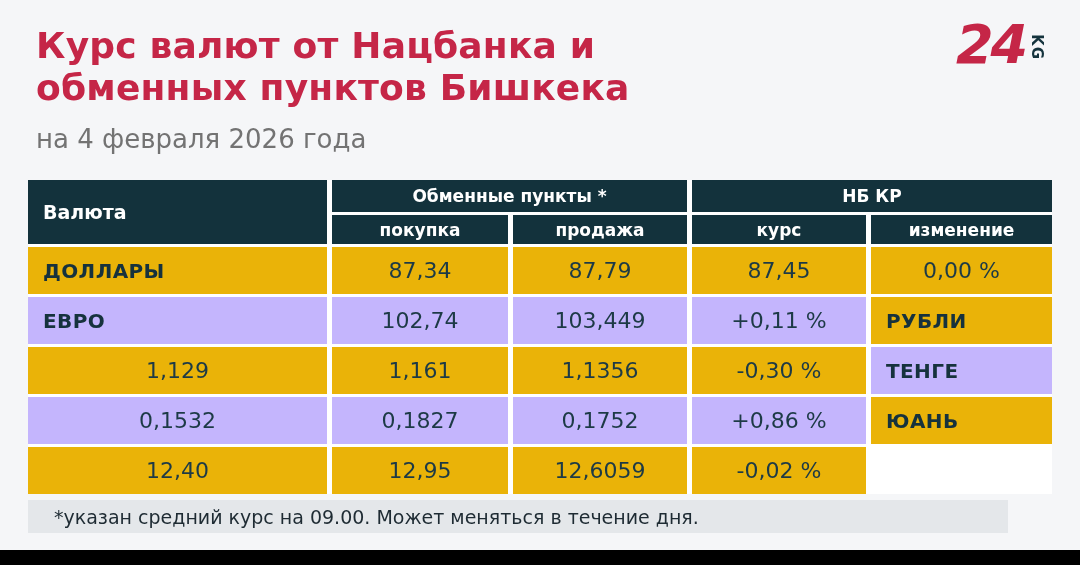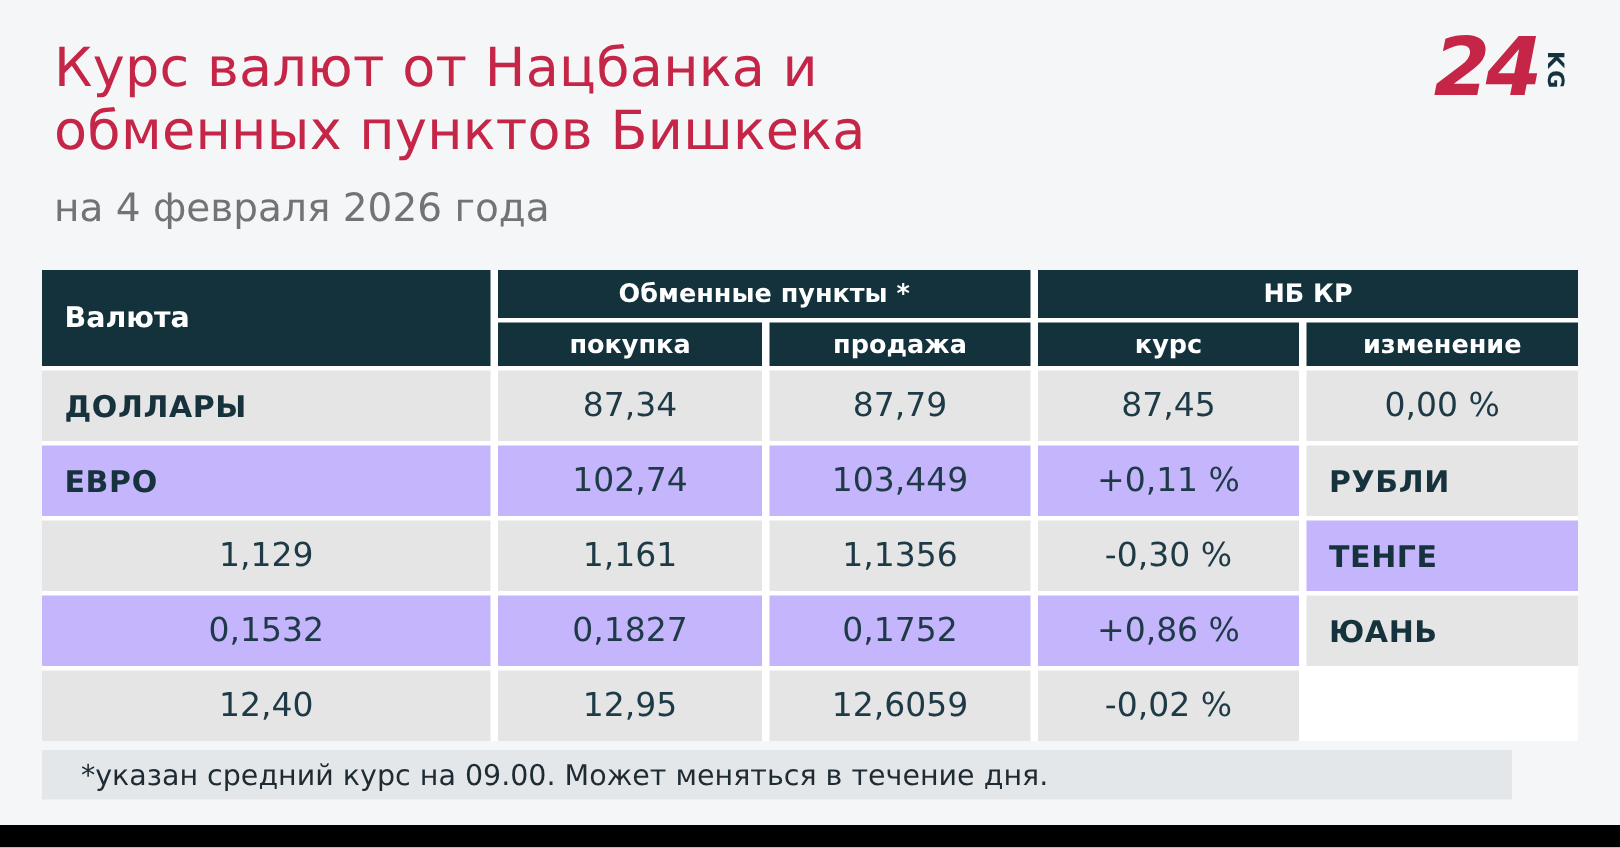--- a/index.html
+++ b/index.html
@@ -7,21 +7,21 @@
   .page {
     position: relative;
     width: 1080px; height: 565px;
     background: #f5f6f8;
     overflow: hidden;
   }
   .header { padding: 25px 36px 0 36px; }
   .title {
     color: #c52647;
     font-size: 36px;
-    font-weight: 400;
+    font-weight: 700;
     line-height: 1.16;
     letter-spacing: 0.2px;
   }
   .subtitle {
     margin-top: 15px;
     color: #737373;
     font-size: 26px;
     font-weight: 400;
   }
   .logo {
@@ -83,21 +83,21 @@
     color: #1d3a46;
   }
   .td-name {
     justify-content: flex-start;
     padding-left: 15px;
     font-weight: 700;
     font-size: 20px;
     letter-spacing: 0.4px;
     color: #16323d;
   }
-  .row-light { background: #e5e5e5; }
+  .row-light { background: #eab308; }
   .row-shaded { background: #c4b5fd; }
   .footnote {
     position: absolute;
     left: 28px; top: 500px;
     width: 980px; height: 33px;
     background: #e4e7ea;
     display: flex;
     align-items: center;
     padding-left: 26px;
     font-size: 19px;

